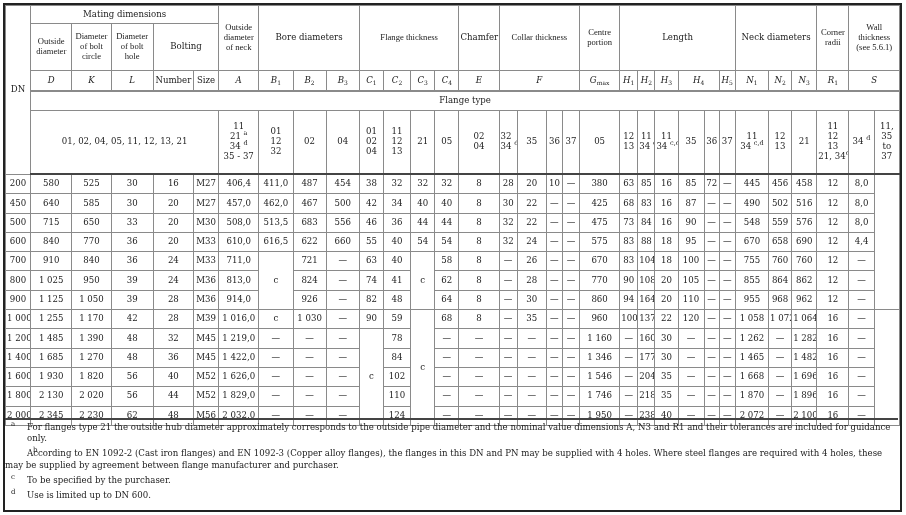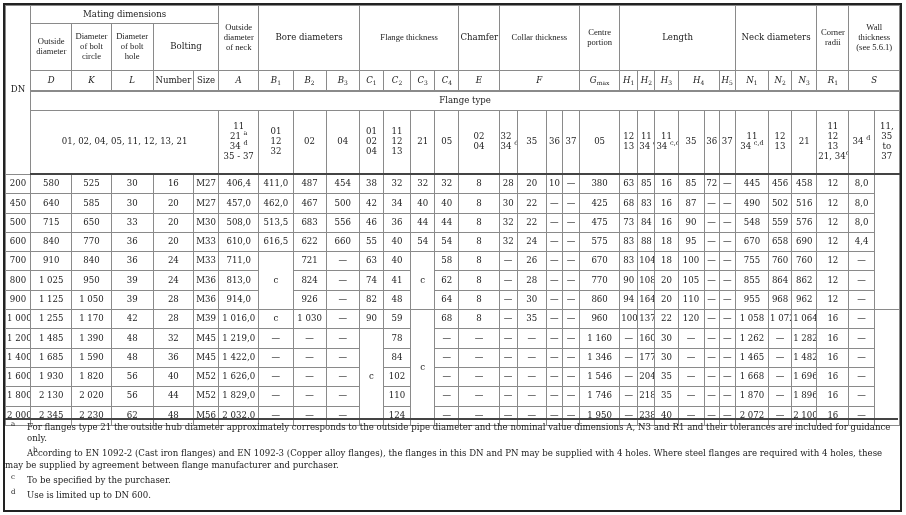--- a/index.html
+++ b/index.html
@@ -488,21 +488,21 @@
         <td>—</td>
         <td>1 262</td>
         <td>—</td>
         <td>1 282</td>
         <td>16</td>
         <td>—</td>
       </tr>
       <tr class="d">
         <td>1 400</td>
         <td>1 685</td>
-        <td>1 590</td>
+        <td>1 270</td>
         <td>48</td>
         <td>36</td>
         <td>M45</td>
         <td>1 422,0</td>
         <td>—</td>
         <td>—</td>
         <td>—</td>
         <td>84</td>
         <td>—</td>
         <td>—</td>

